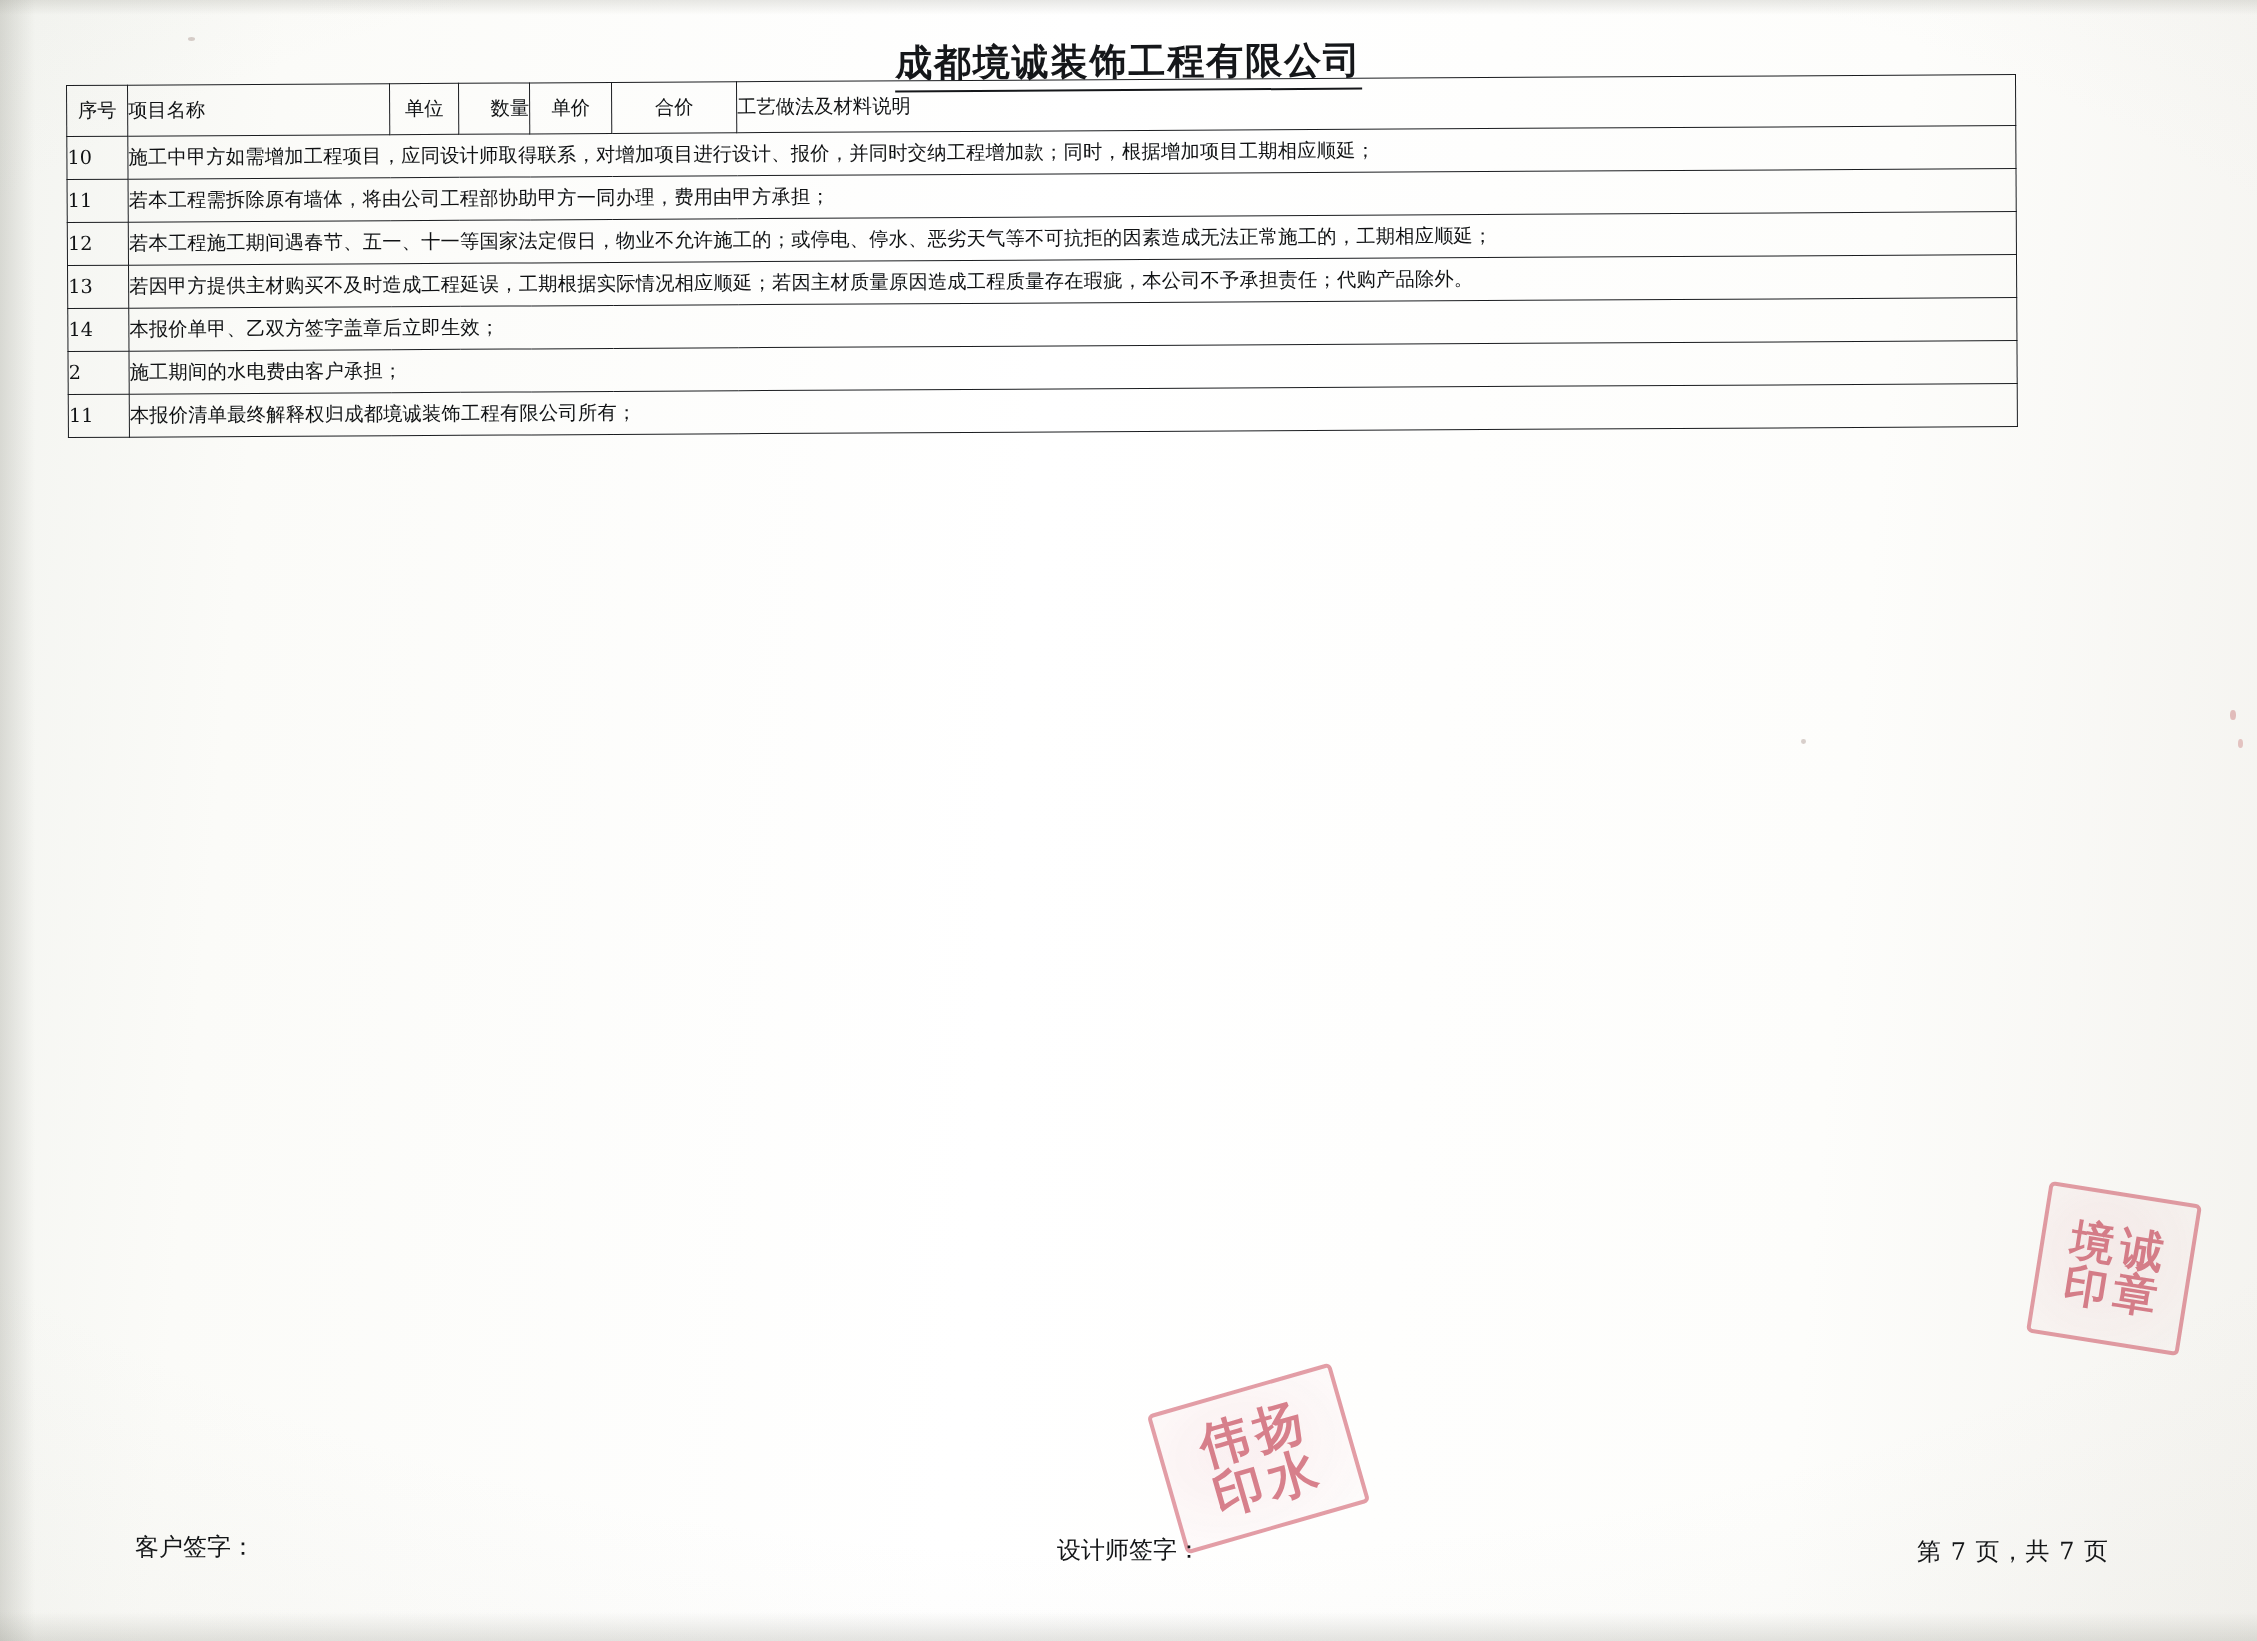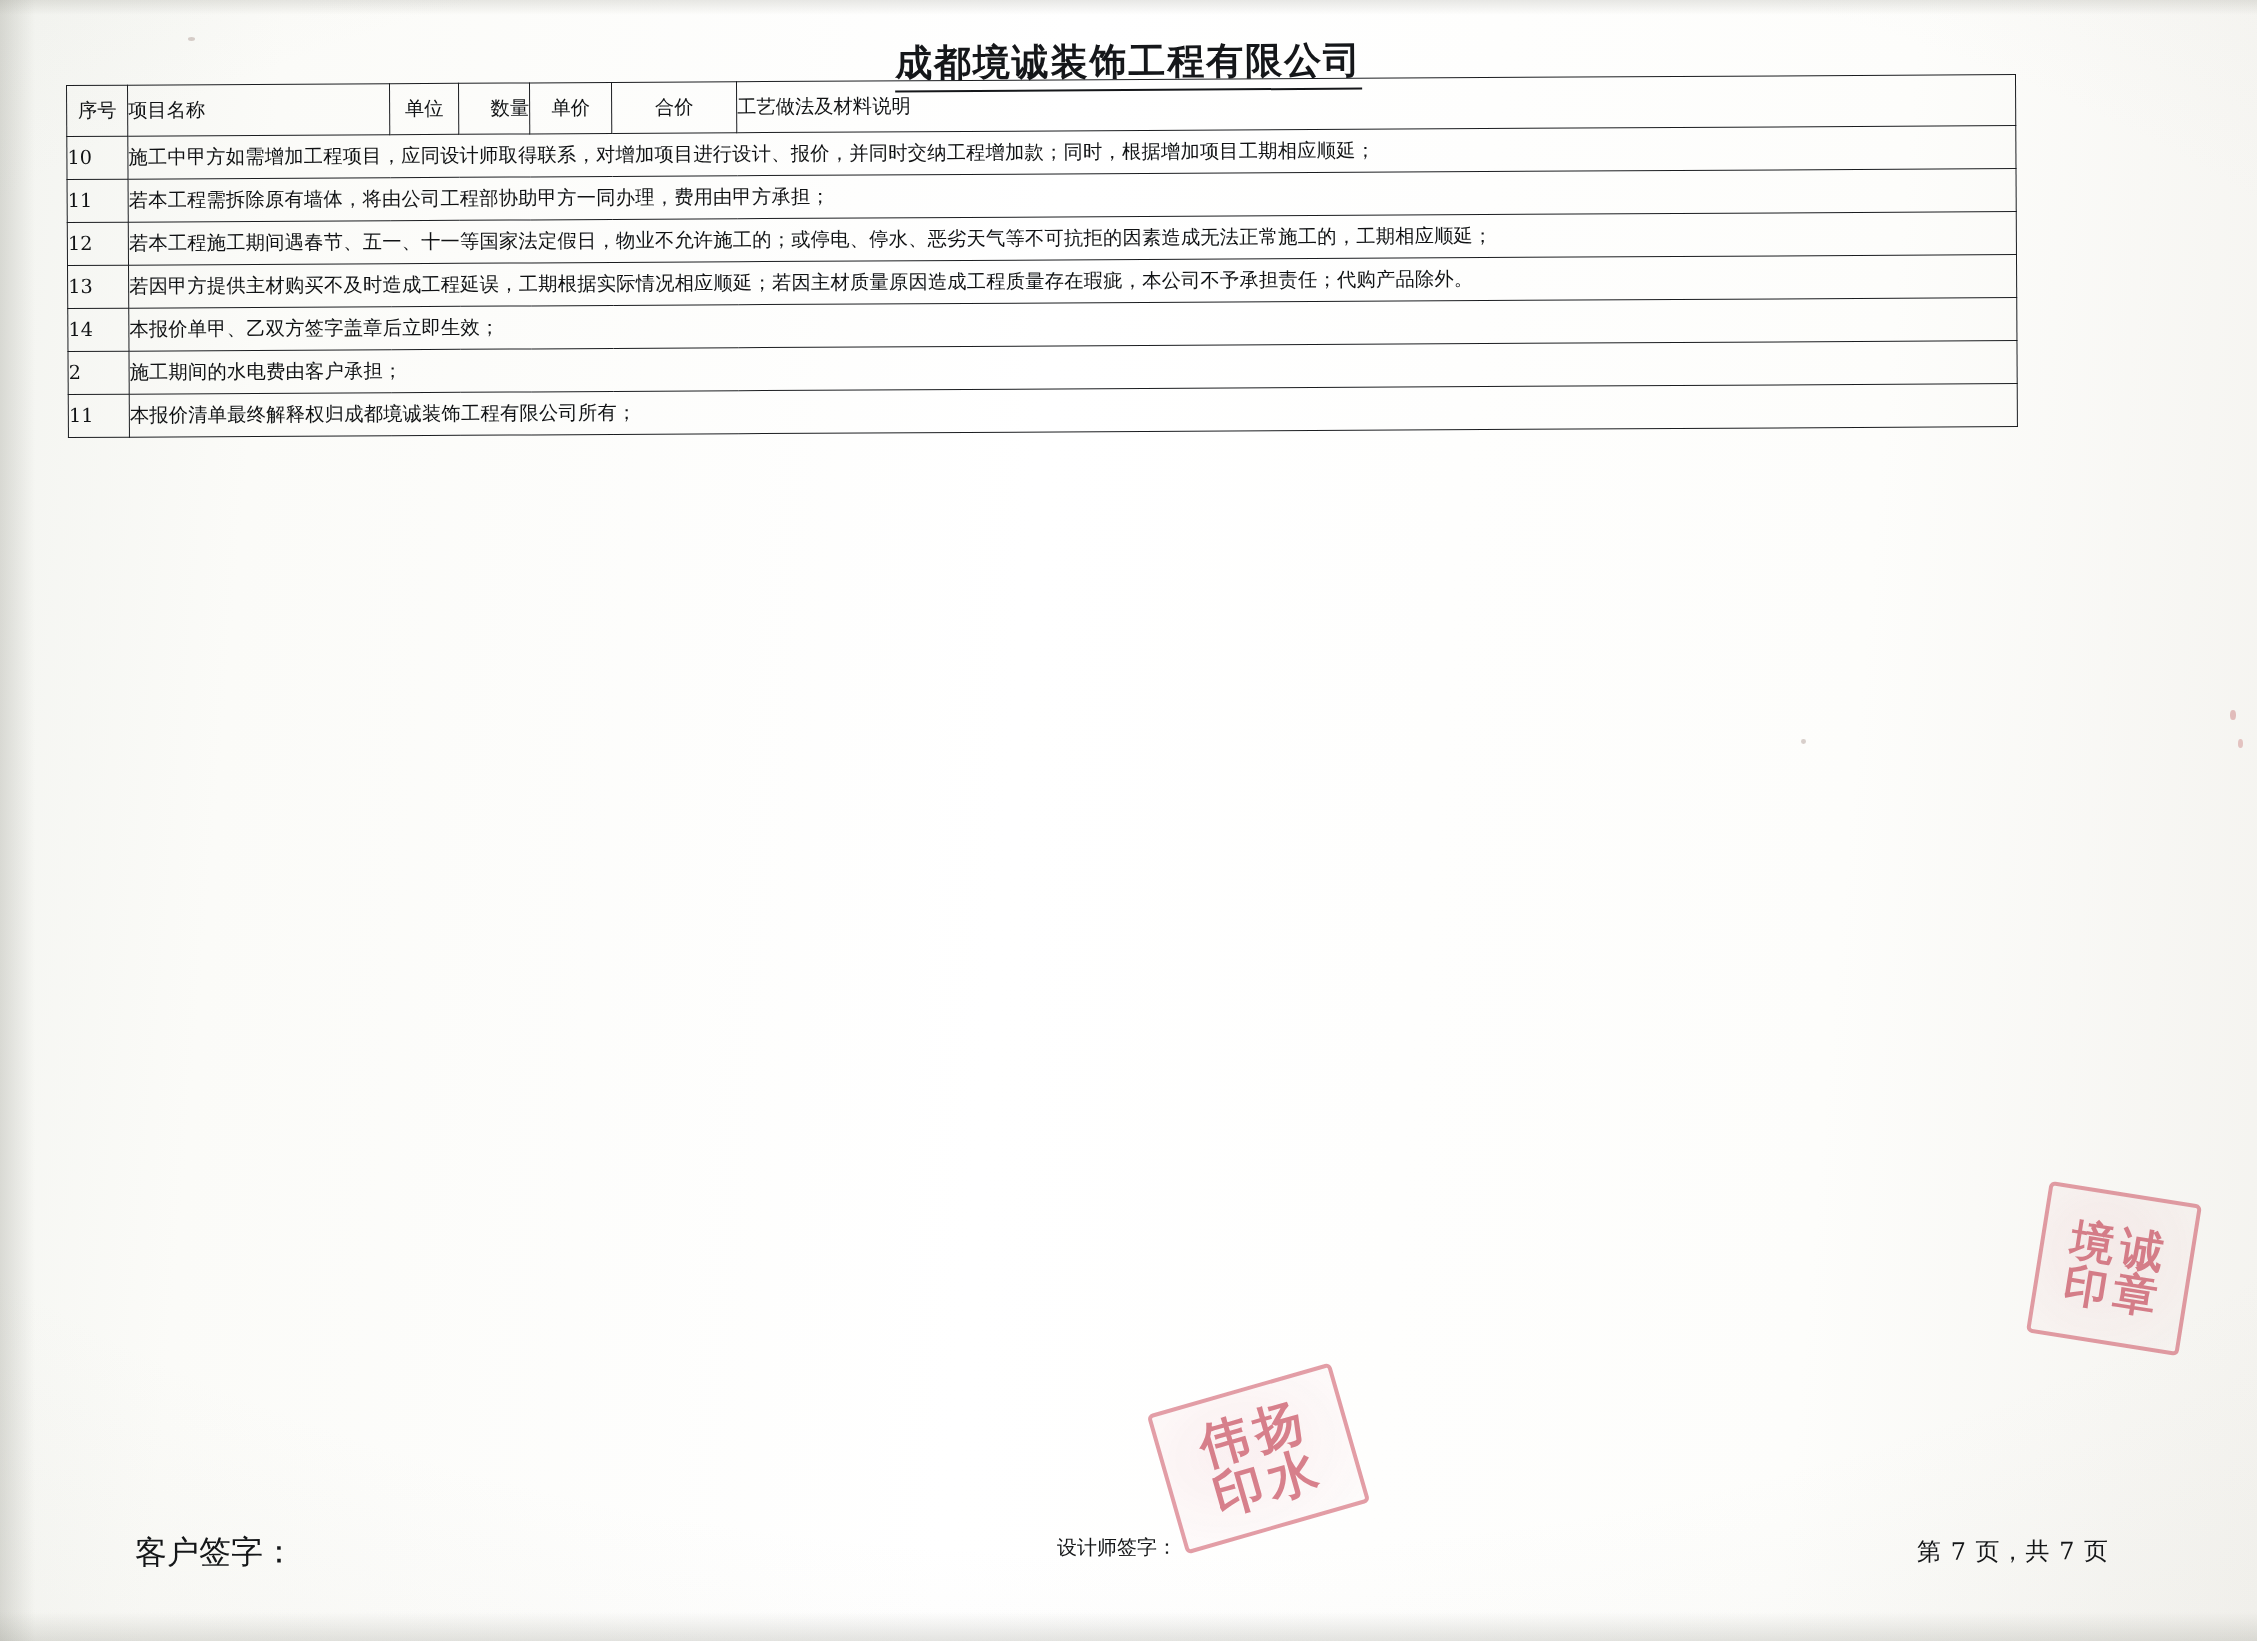--- a/index.html
+++ b/index.html
@@ -130,29 +130,29 @@
     top: 1526px;
     width: 2257px;
     height: 58px;
     transform: rotate(-0.3deg);
   }
   .footer .cust {
     position: absolute;
     left: 135px;
     top: 0;
     font-family: "DejaVu Sans", sans-serif;
-    font-size: 32px;
+    font-size: 24px;
     color: #141618;
   }
   .footer .designer {
     position: absolute;
     left: 1057px;
     top: 7.7px;
     font-family: "DejaVu Sans", sans-serif;
-    font-size: 20px;
+    font-size: 24px;
     color: #141618;
   }
   .footer .pageno {
     position: absolute;
     left: 1917px;
     top: 13.5px;
     font-family: "DejaVu Serif", serif;
     font-size: 24px;
     color: #141618;
     letter-spacing: 1px;

